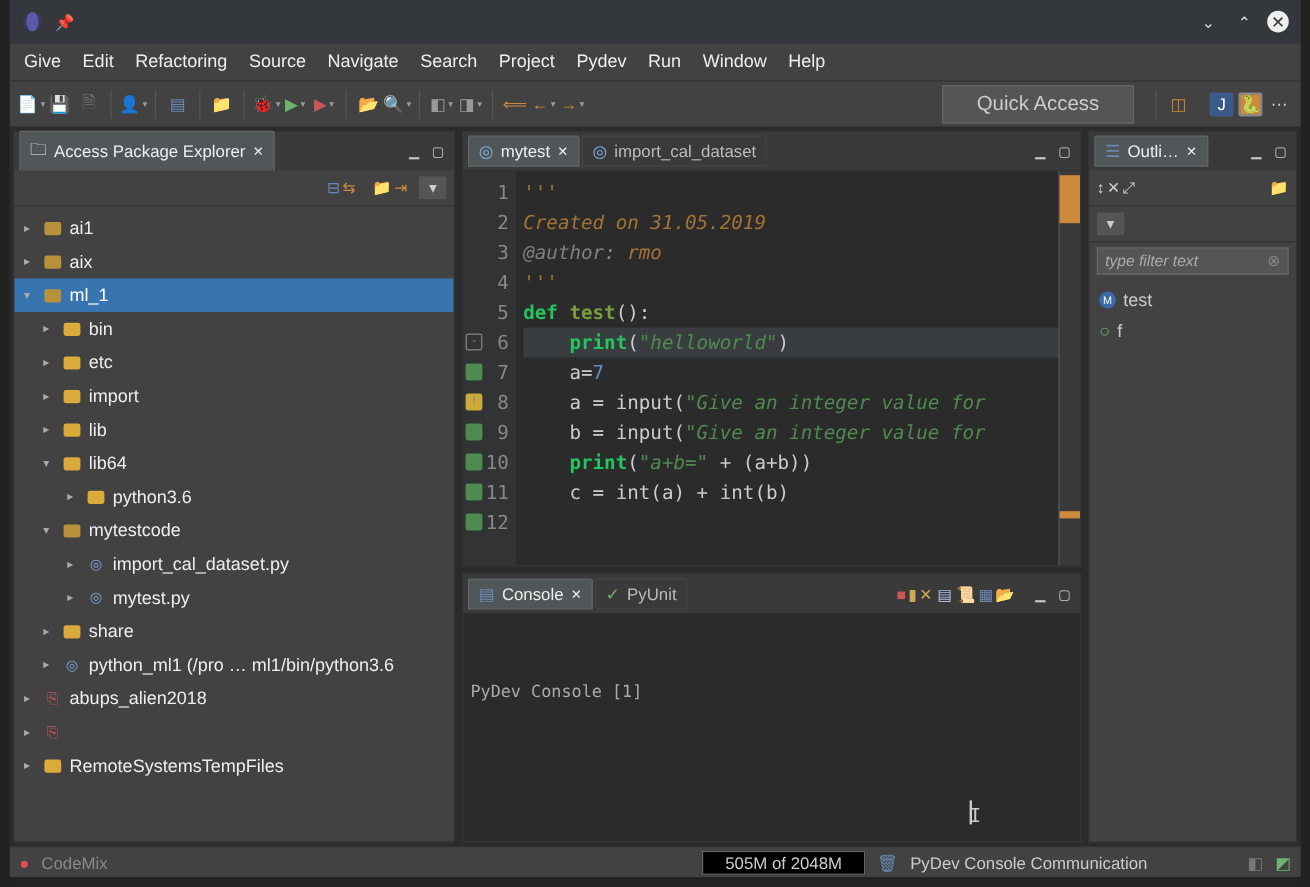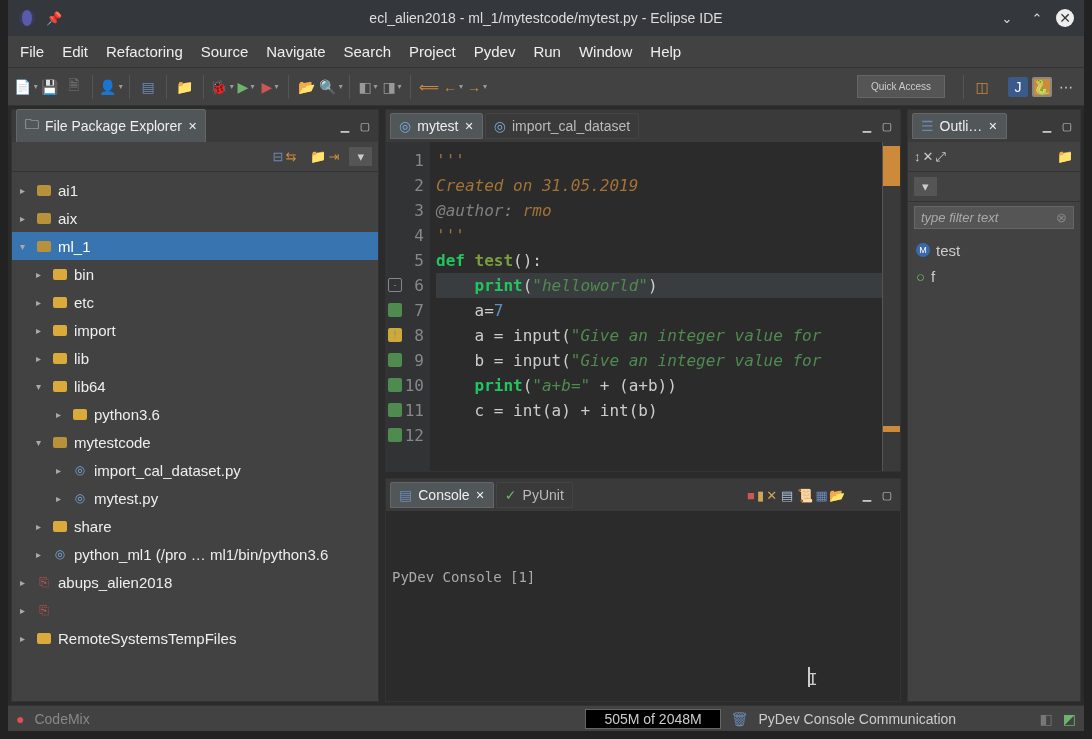--- a/index.html
+++ b/index.html
@@ -47,21 +47,21 @@
   background: #424242;
   border-bottom: 1px solid #333;
   display: flex;
   align-items: center;
   padding: 0 8px;
   gap: 4px;
 }
 .toolbar .sep { width:1px; height:24px; background:#555; margin:0 4px; }
 .toolbar .tb { width:20px; height:20px; display:flex; align-items:center; justify-content:center; font-size:14px; border-radius:3px; }
 .toolbar .tb.drop::after { content:"▾"; font-size:8px; color:#999; margin-left:2px; }
-.quick-access { background:#555; border:1px solid #666; color:#ccc; padding:5px 13px; font-size:10px; margin-left:auto; margin-right:10px; }
+.quick-access { background:#555; border:1px solid #666; color:#ccc; padding:5px 28px; font-size:17px; margin-left:auto; margin-right:10px; }
 
 .workbench {
   display:flex;
   height: calc(100% - 36px - 32px - 38px - 26px);
   background:#2b2b2b;
 }
 
 
 .panel {
   background:#424242;
@@ -172,30 +172,29 @@
 <body>
 
 <div class="titlebar">
   <span>
     <svg width="18" height="18">
         <circle cx="9" cy="9" r="8" fill="#3a3a5a"></circle>
         <ellipse cx="9" cy="9" rx="5" ry="8" fill="#5a5aaa"></ellipse>
       </svg>
   </span>
   <span class="pin">📌</span>
-  <span class="title">ecl_alien2018 - ml_1/mytestcode/mytest.py - Eclipse IDE</span>
   <div class="winbtns">
     <span>⌄</span>
     <span>⌃</span>
     <span class="close">✕</span>
   </div>
 </div>
 
 <div class="menubar">
-  <span>File</span>
+  <span>Give</span>
   <span>Edit</span>
   <span>Refactoring</span>
   <span>Source</span>
   <span>Navigate</span>
   <span>Search</span>
   <span>Project</span>
   <span>Pydev</span>
   <span>Run</span>
   <span>Window</span>
   <span>Help</span>
@@ -233,21 +232,21 @@
   <span class="tb" style="background:#cc8a3a;border-radius:2px;color:#333;padding:0 2px;border:2px solid #888">🐍</span>
   <span class="tb">⋯</span>
 </div>
 
 <div class="workbench">
 
   <div class="panel explorer">
     <div class="panel-header">
       <div class="tab">
         <span>🗀</span>
-        <span>File Package Explorer</span>
+        <span>Access Package Explorer</span>
         <span style="font-size:11px">✕</span>
       </div>
       <span class="spacer"></span>
       <span class="icon-btn">▁</span>
       <span class="icon-btn">▢</span>
     </div>
     <div class="panel-toolbar">
       <span class="ralign"></span>
       <span class="tb" style="color:#6a8ab5">⊟</span>
       <span class="tb" style="color:#cc8a3a">⇆</span>

